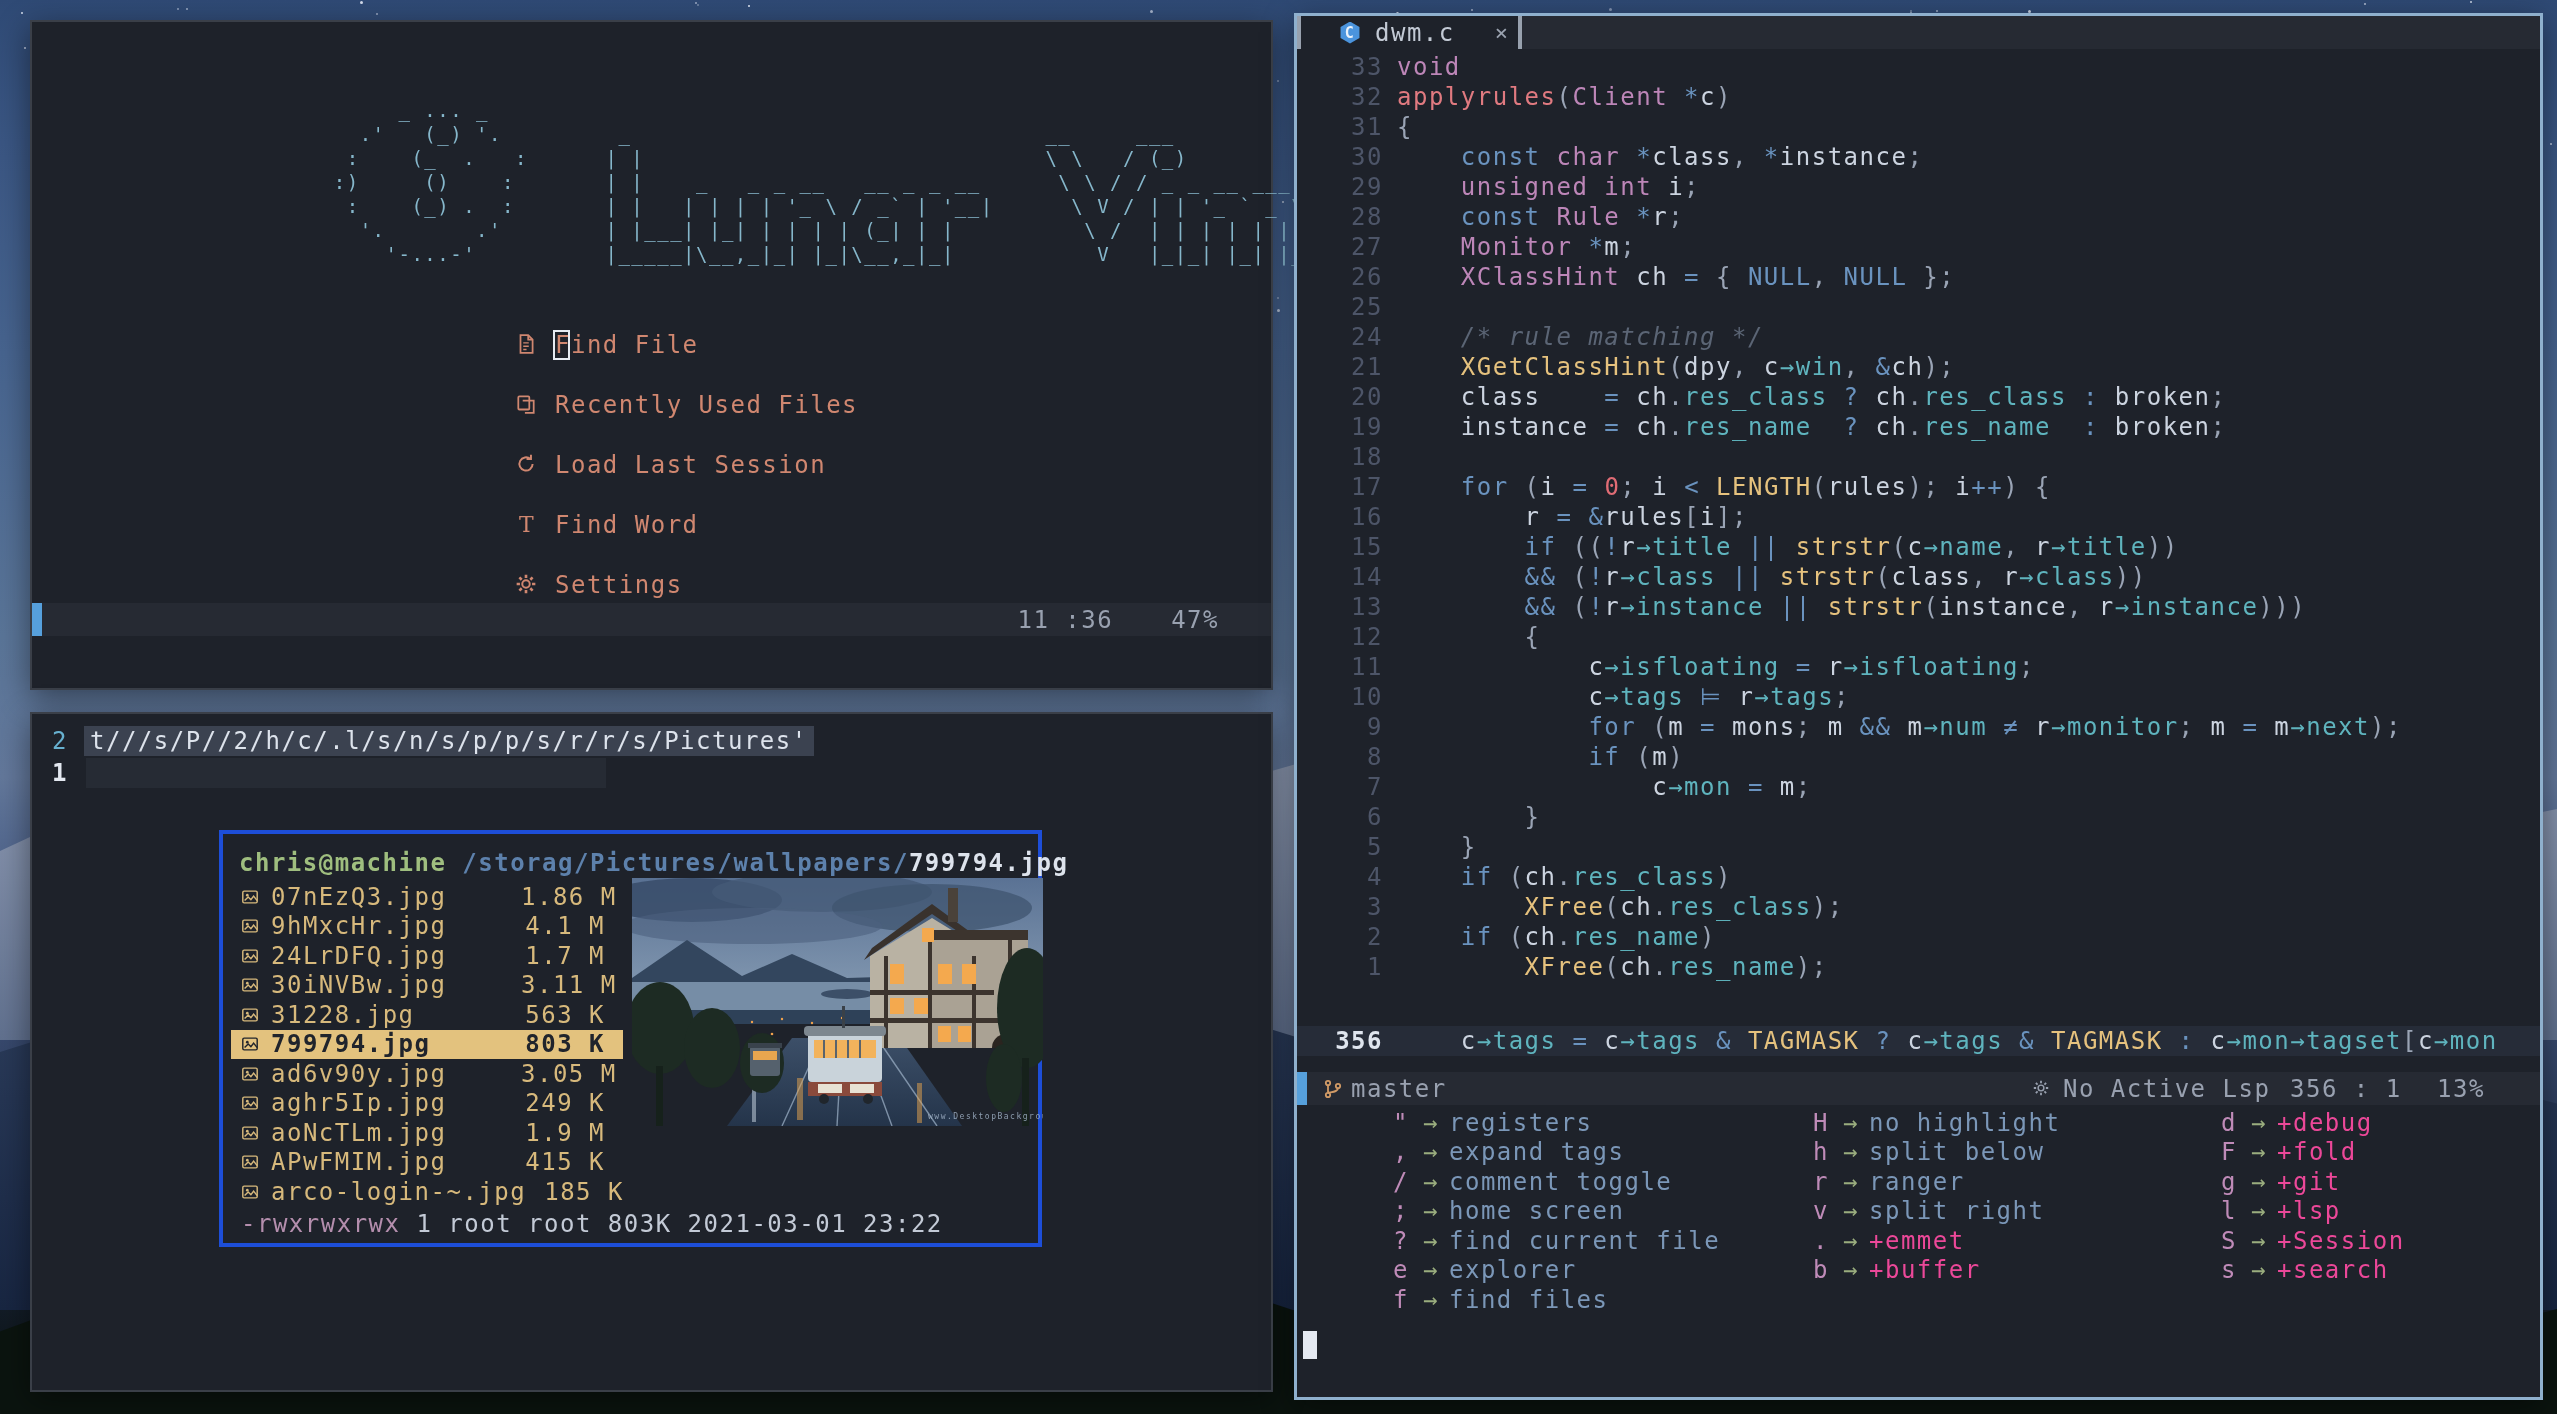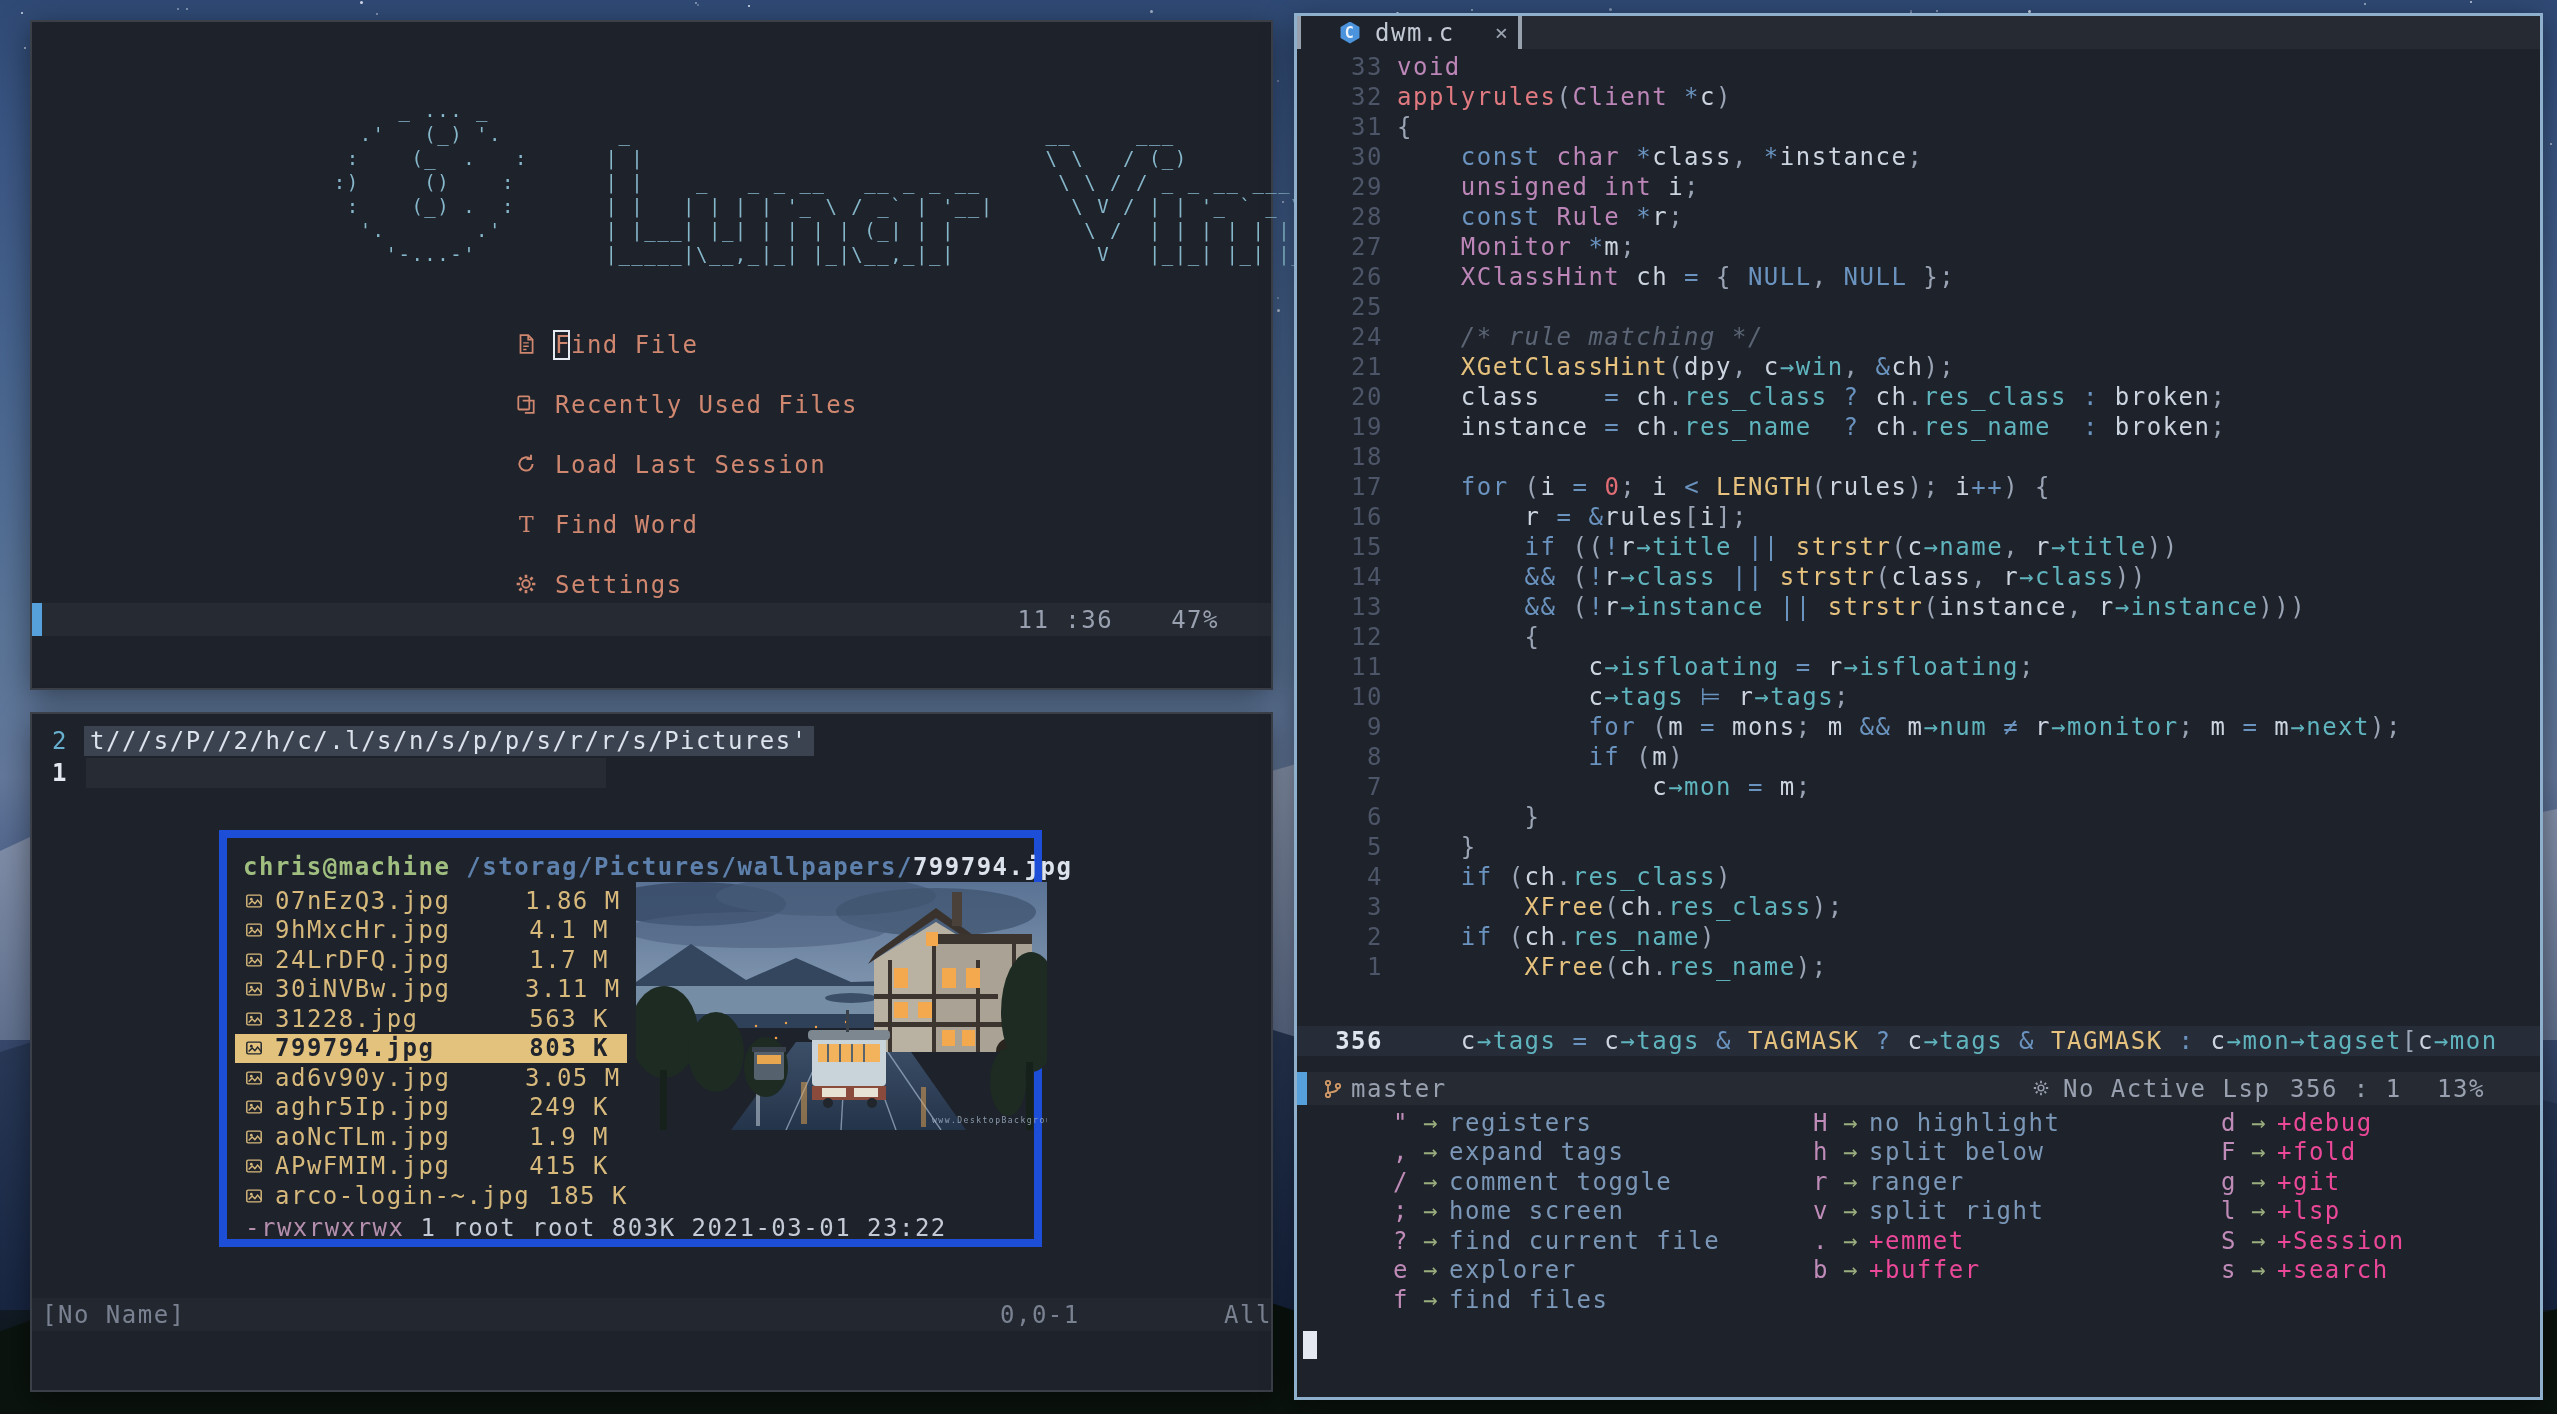--- a/index.html
+++ b/index.html
@@ -38,21 +38,21 @@
   .sl-right { margin-left:auto; display:flex; gap:58px; padding-right:52px; }
 
   
   #win-explorer { left:30px; top:712px; width:1243px; height:680px; }
   .buf-row { position:absolute; left:0; height:30px; display:flex; }
   .buf-num { width:36px; text-align:right; flex:none; }
   .num-cyan { color:#67b0cf; }
   .num-white { color:#e3e8f0; font-weight:bold; }
   .cmd-strip { margin-left:16px; background:#3b4250; color:#dde3ec; padding:0 6px; white-space:pre; }
   .cursorline-strip { position:absolute; left:54px; top:44px; width:520px; height:30px; background:#262b34; }
-  .float { position:absolute; left:187px; top:116px; width:823px; height:417px; border:8px solid #1d4ed8; background:#1e222a; }
+  .float { position:absolute; left:187px; top:116px; width:823px; height:417px; border:4px solid #1d4ed8; background:#1e222a; }
   .float-header { position:absolute; left:16px; top:14px; white-space:pre; font-weight:bold; }
   .fh-user { color:#9fbe7f; } .fh-dir { color:#5d81ac; } .fh-file { color:#dde3ec; }
   .file-list { position:absolute; left:8px; top:48px; width:392px; }
   .file-row { height:29.5px; display:flex; align-items:center; color:#d7b97c; padding-left:10px; }
   .file-row .fi-icon { width:18px; height:18px; margin-right:12px; display:inline-flex; }
   .file-row .fi-icon svg { width:18px; height:18px; }
   .file-name { width:250px; white-space:pre; overflow:visible; }
   .file-name.longname { width:auto; }
   .file-size { width:84px; text-align:right; white-space:pre; }
   .file-size.inline { width:auto; margin-left:18px; }
@@ -583,25 +583,20 @@
         <rect x="118" y="168" width="30" height="30" rx="3" fill="#55616d"></rect>
         <rect x="121" y="173" width="24" height="9" fill="#e8a64f"></rect>
         <rect x="116" y="165" width="34" height="5" fill="#39424c"></rect>
       </g>
       <text x="296" y="241" font-size="8" fill="#9fb0c4" opacity=".85" id="wm-text">www.DesktopBackground.org</text>
     </svg>
 
     <div class="perm-line"><span class="perm">-rwxrwxrwx</span><span class="perm-info"> 1 root root 803K 2021-03-01 23:22</span></div>
   </div>
 
-  <div id="exp-status" class="statusline">
-    <span style="margin-left:10px">[No Name]</span>
-    <span class="exp-pos">0,0-1</span>
-    <span class="exp-all">All</span>
-  </div>
 </div>
 
 <div id="win-editor" class="window mono">
   <div class="tabline">
     <div class="tab">
       <span class="tab-sep"></span>
       <span class="c-icon">C</span>
       <span class="tab-title">dwm.c</span>
       <span class="tab-close">×</span>
     </div>

